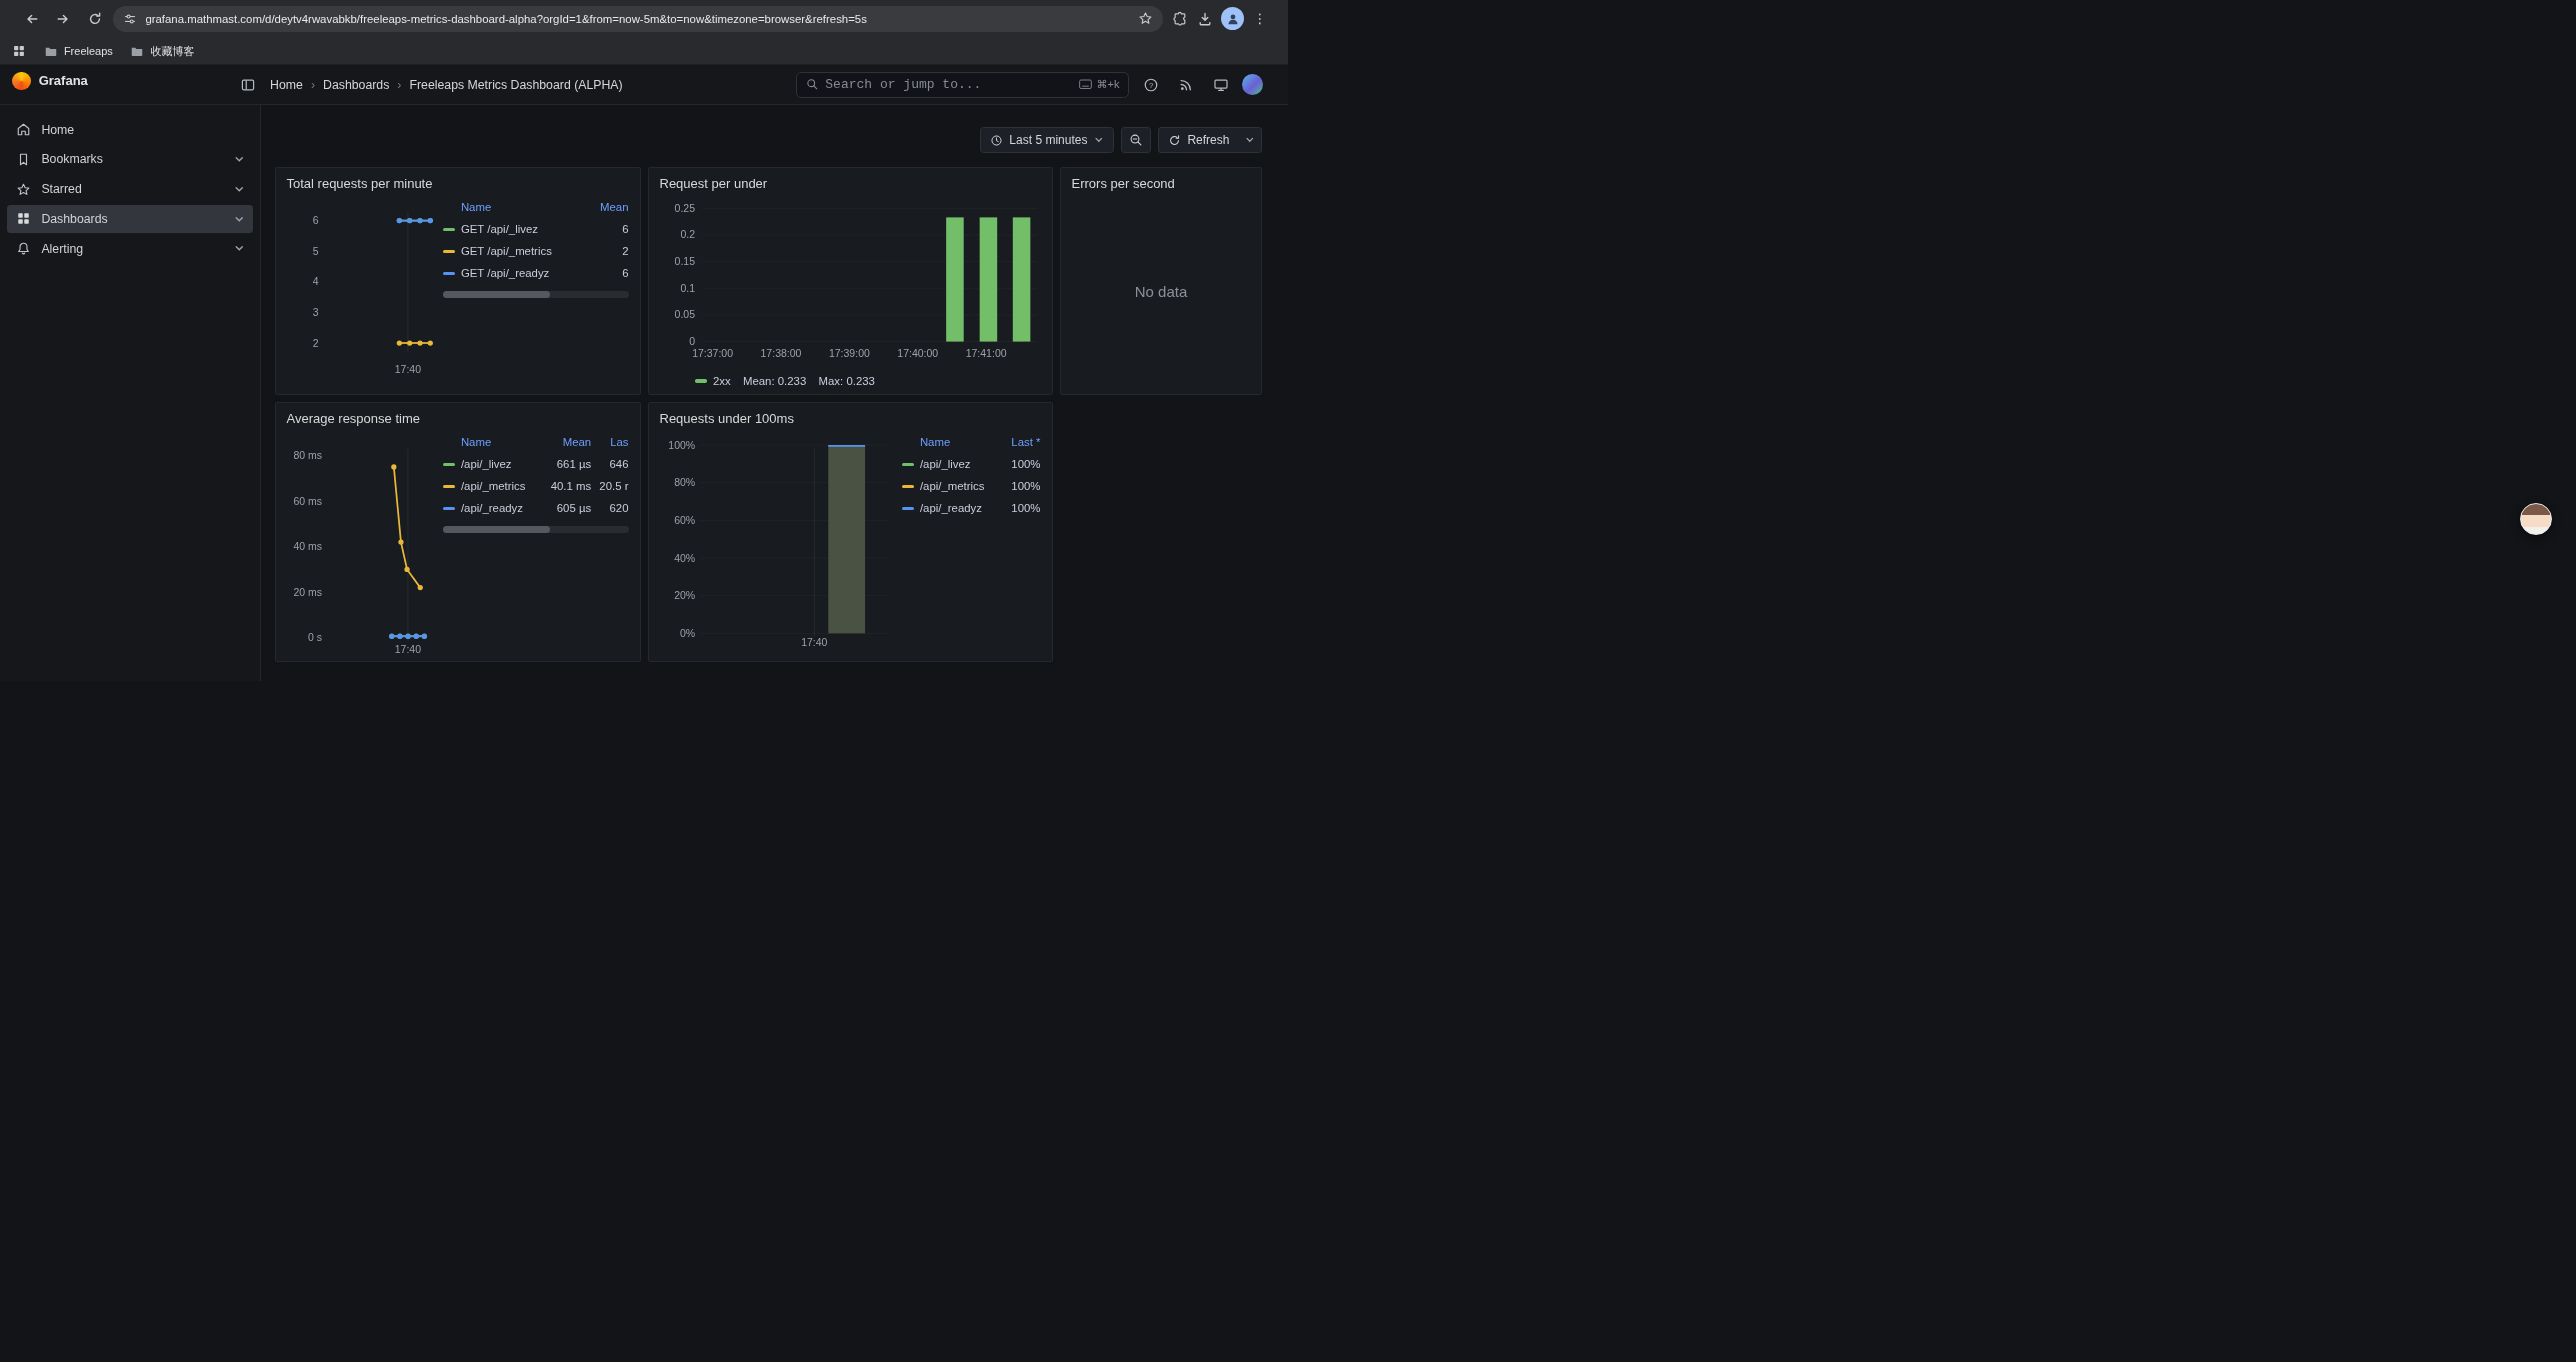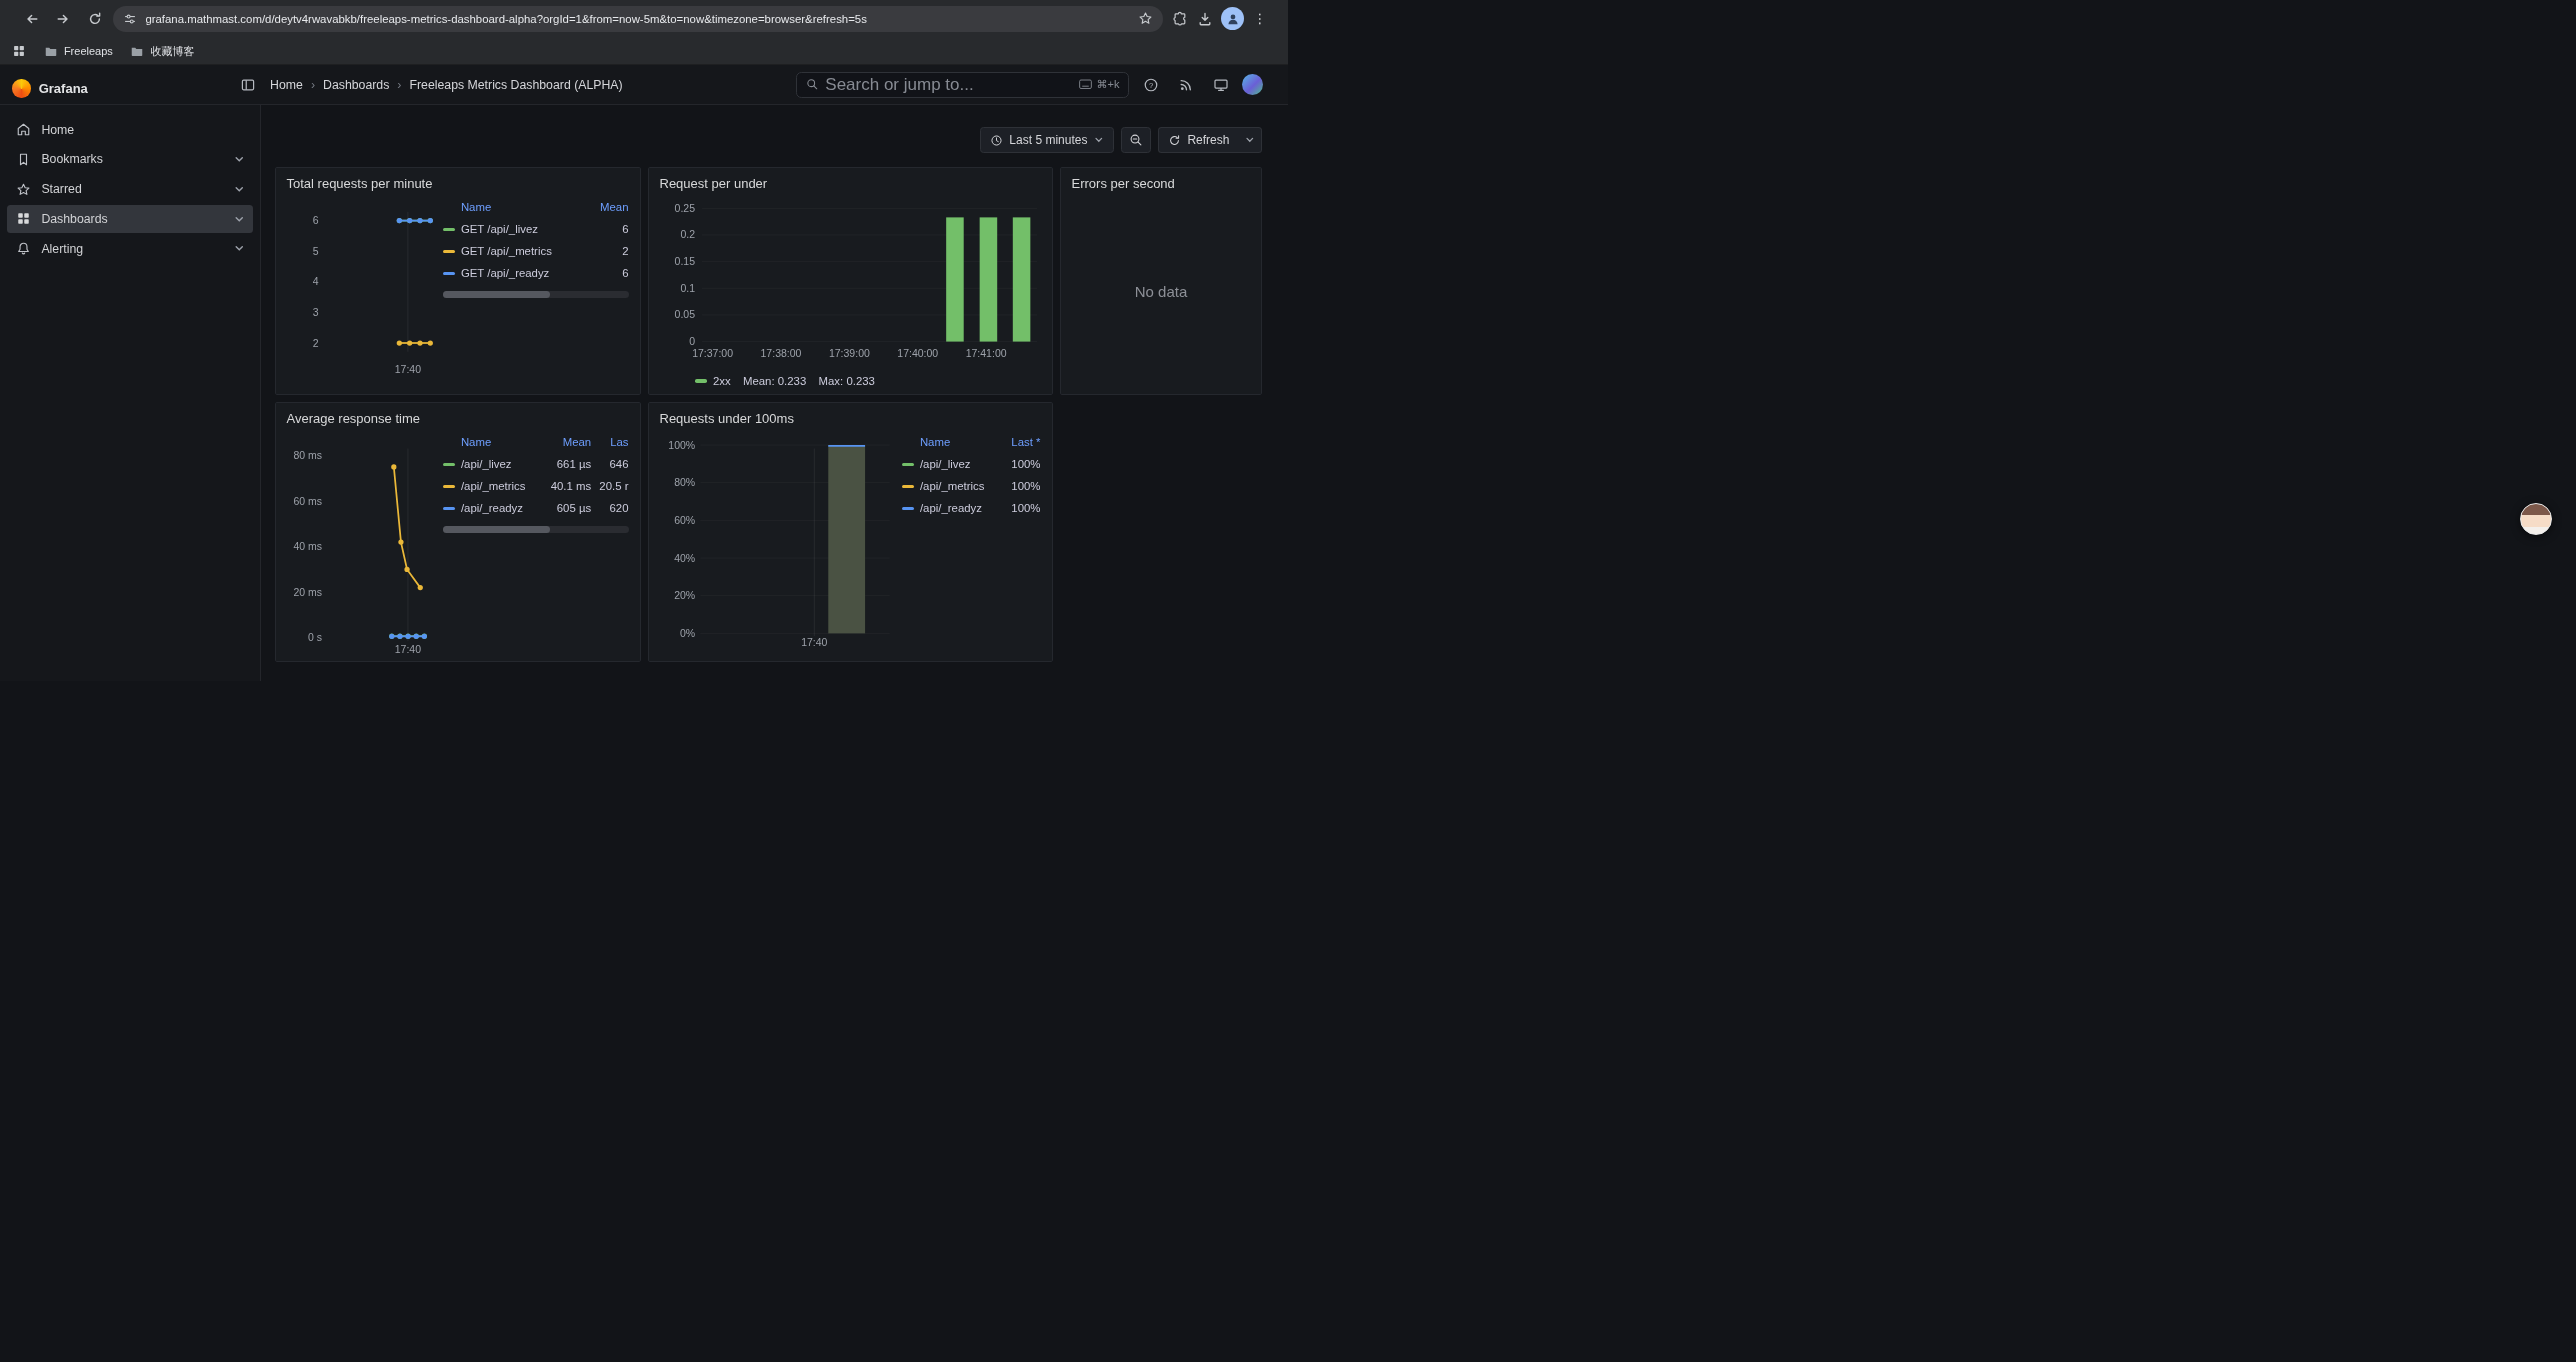--- a/index.html
+++ b/index.html
@@ -13,31 +13,31 @@
   .url-bar{flex:1;height:26px;background:#3a3b3f;border-radius:13px;display:flex;align-items:center;padding:0 10.5px;gap:8px;min-width:0;cursor:text}
   .url-text{flex:1;color:#e8eaed;font-size:11.4px;white-space:nowrap;overflow:hidden;text-overflow:ellipsis}
   .chrome-right{display:flex;align-items:center;gap:8.8px;padding:0 3.5px}
   .chrome-avatar{width:23px;height:23px;border-radius:50%;background:#9ec1f7;display:flex;align-items:center;justify-content:center}
   .kebab{color:#dfe1e5;font-size:13px;width:12.3px;text-align:center;cursor:pointer}
   .bookmarks-bar{height:28px;background:#282a2d;display:flex;align-items:center;padding:0 12.3px;gap:17.5px;box-shadow:inset 0 -0.9px 0 rgba(0,0,0,.25)}
   .bm-item{display:flex;align-items:center;gap:6.1px;color:#dfe1e5;font-size:11px;cursor:pointer}
 
   
   .gf-header{height:40px;background:#15171b;border-bottom:0.9px solid #24262b;display:flex;align-items:center;padding:0 24.6px 0 12.3px;gap:8.8px}
-  .gf-left{width:249px;flex:none;display:flex;align-items:flex-end;gap:8.8px;justify-content:space-between}
+  .gf-left{width:249px;flex:none;display:flex;align-items:flex-start;gap:8.8px;justify-content:space-between}
   .gf-brandwrap{display:flex;align-items:center;gap:8px}
   .gf-logo{width:18.4px;height:18.4px;border-radius:50%;background:conic-gradient(#fbca0a,#ff8c00,#ef4d12,#f77b23,#fbca0a);flex:none}
   .gf-brand{font-size:13px;font-weight:700;color:#e3e4e6}
   .icon-btn{width:26px;height:26px;display:flex;align-items:center;justify-content:center;border-radius:3.5px;cursor:pointer;flex:none}
   .breadcrumb{display:flex;align-items:center;gap:8px;font-size:12.3px;color:#d5d6da;white-space:nowrap}
   .bc-sep{color:#767b84}
   .bc-link{cursor:pointer}
   .gf-spacer{flex:1}
   .searchbox{width:333px;height:26px;background:#111318;border:0.9px solid #2f3238;border-radius:5.3px;display:flex;align-items:center;gap:7px;padding:0 8.8px;flex:none;cursor:text}
-  .searchbox input{flex:1;background:transparent;border:none;outline:none;color:#737373;font-size:17px;font-family:Liberation Sans, sans-serif;min-width:0}
+  .searchbox input{flex:1;background:transparent;border:none;outline:none;color:#737373;font-size:13px;font-family:Liberation Mono, monospace;min-width:0}
   .searchbox input::placeholder{color:#878b93}
   .kbd-hint{display:flex;align-items:center;gap:4.4px;color:#878b93;font-size:11px;flex:none}
   .gf-avatar{width:21px;height:21px;border-radius:50%;background:linear-gradient(135deg,#58b7e6,#6a5fd6 55%,#4fbf8b);flex:none;cursor:pointer}
 
   
   .app{display:flex;height:576px}
   .sidebar{width:261px;flex:none;background:#15171b;border-right:0.9px solid #24262b;padding:10.5px 7px}
   .side-item{height:28px;display:flex;align-items:center;gap:9.6px;padding:0 8.8px;border-radius:3.5px;font-size:12.3px;color:#d2d3d6;cursor:pointer;margin-bottom:1.8px}
   .side-item.active{background:#33363c}
   .s-icon{width:16px;display:flex;justify-content:center;flex:none}

